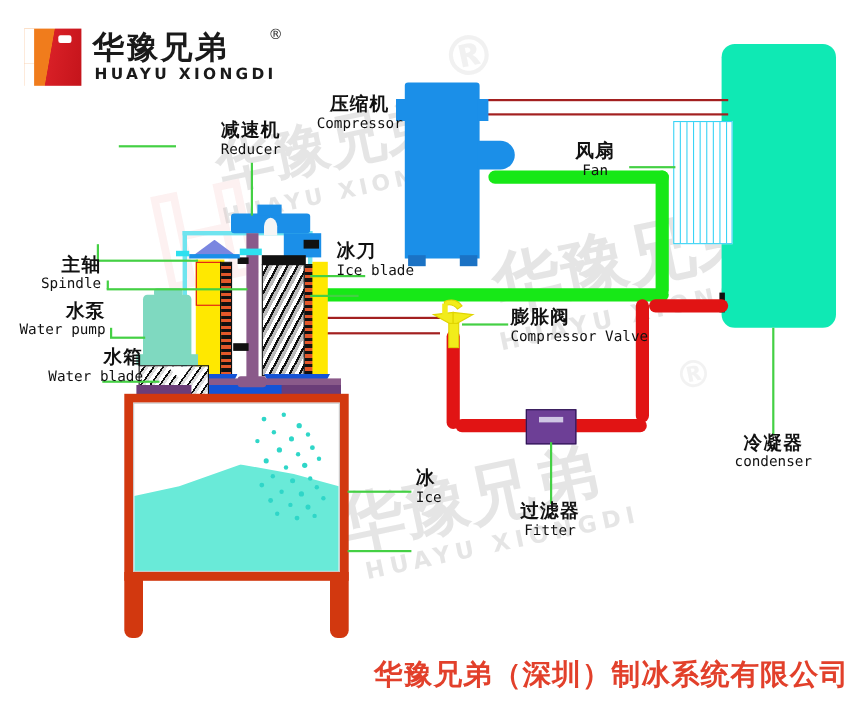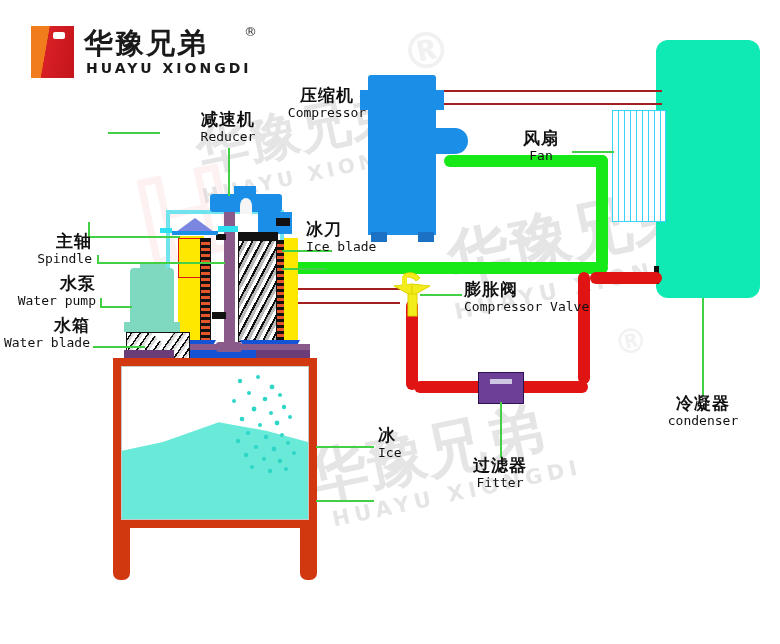--- a/index.html
+++ b/index.html
@@ -285,21 +285,21 @@
   <div class="lbl right" style="left:0px;top:276px;width:96px;">
     <span class="cn">水泵</span>
     <span class="en">Water pump</span>
   </div>
 
   <div class="lbl right" style="left:0px;top:234px;width:92px;">
     <span class="cn">主轴</span>
     <span class="en">Spindle</span>
   </div>
 
-  <div class="lbl right" style="left:0px;top:318px;width:90px;">
+  <div class="lbl right" style="left:0px;top:318px;width:90px;padding-left:40px;">
     <span class="cn">水箱</span>
     <span class="en">Water blade</span>
   </div>
 
   <div class="lbl center" style="left:188px;top:112px;width:80px;">
     <span class="cn">减速机</span>
     <span class="en">Reducer</span>
   </div>
 
   <div class="lbl center" style="left:272px;top:88px;width:110px;">
@@ -331,14 +331,17 @@
     <span class="cn">过滤器</span>
     <span class="en">Fitter</span>
   </div>
 
   <div class="lbl" style="left:378px;top:428px;">
     <span class="cn">冰</span>
     <span class="en">Ice</span>
   </div>
 
 
+  <div style="position:absolute;left:340px;top:596px;white-space:nowrap;
+              font-family:'DejaVu Sans','Liberation Sans',sans-serif;font-weight:900;
+              font-size:26px;letter-spacing:1px;color:#e2402b;">华豫兄弟（深圳）制冰系统有限公司</div>
 
 </div>
 
 </body></html>

